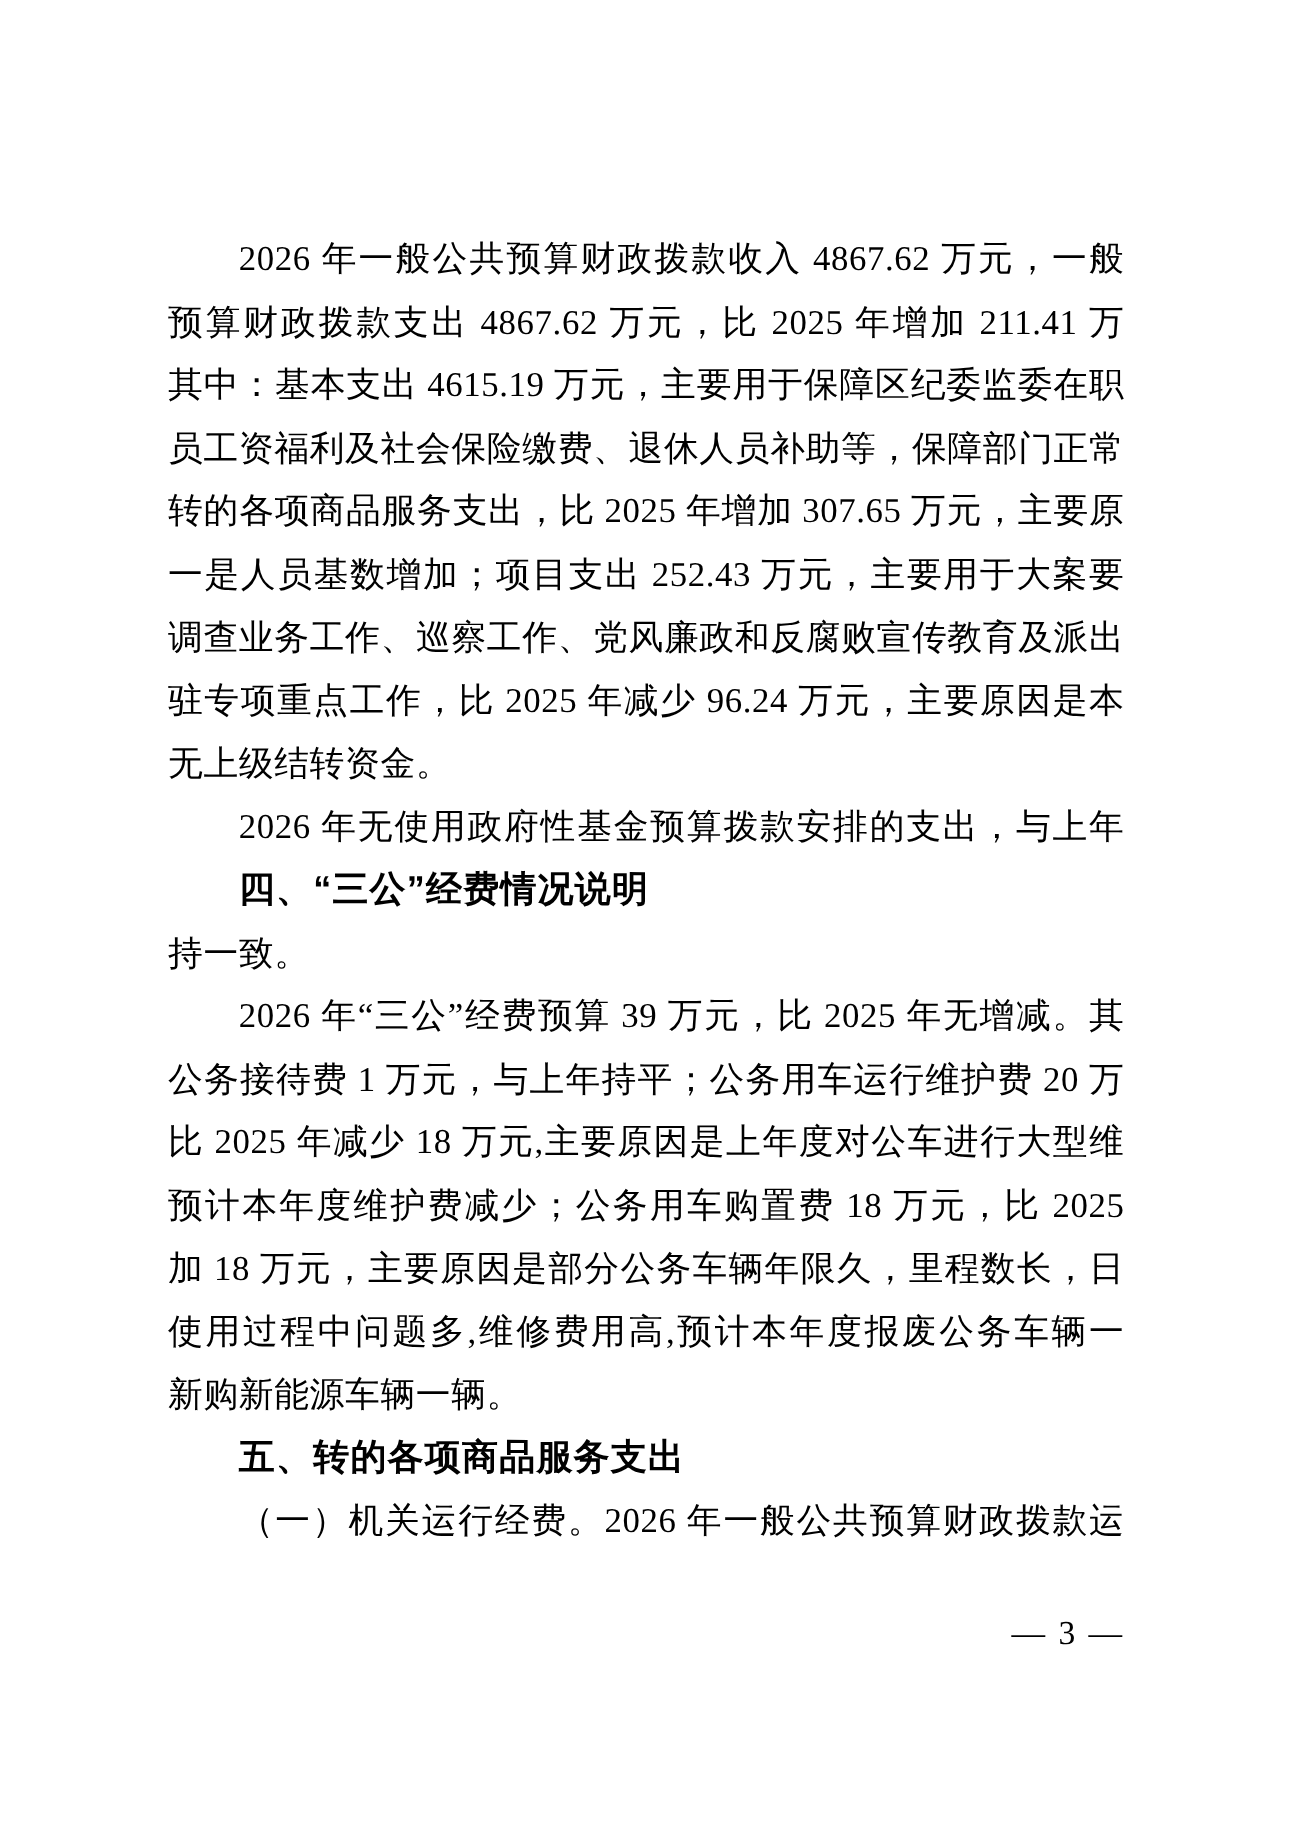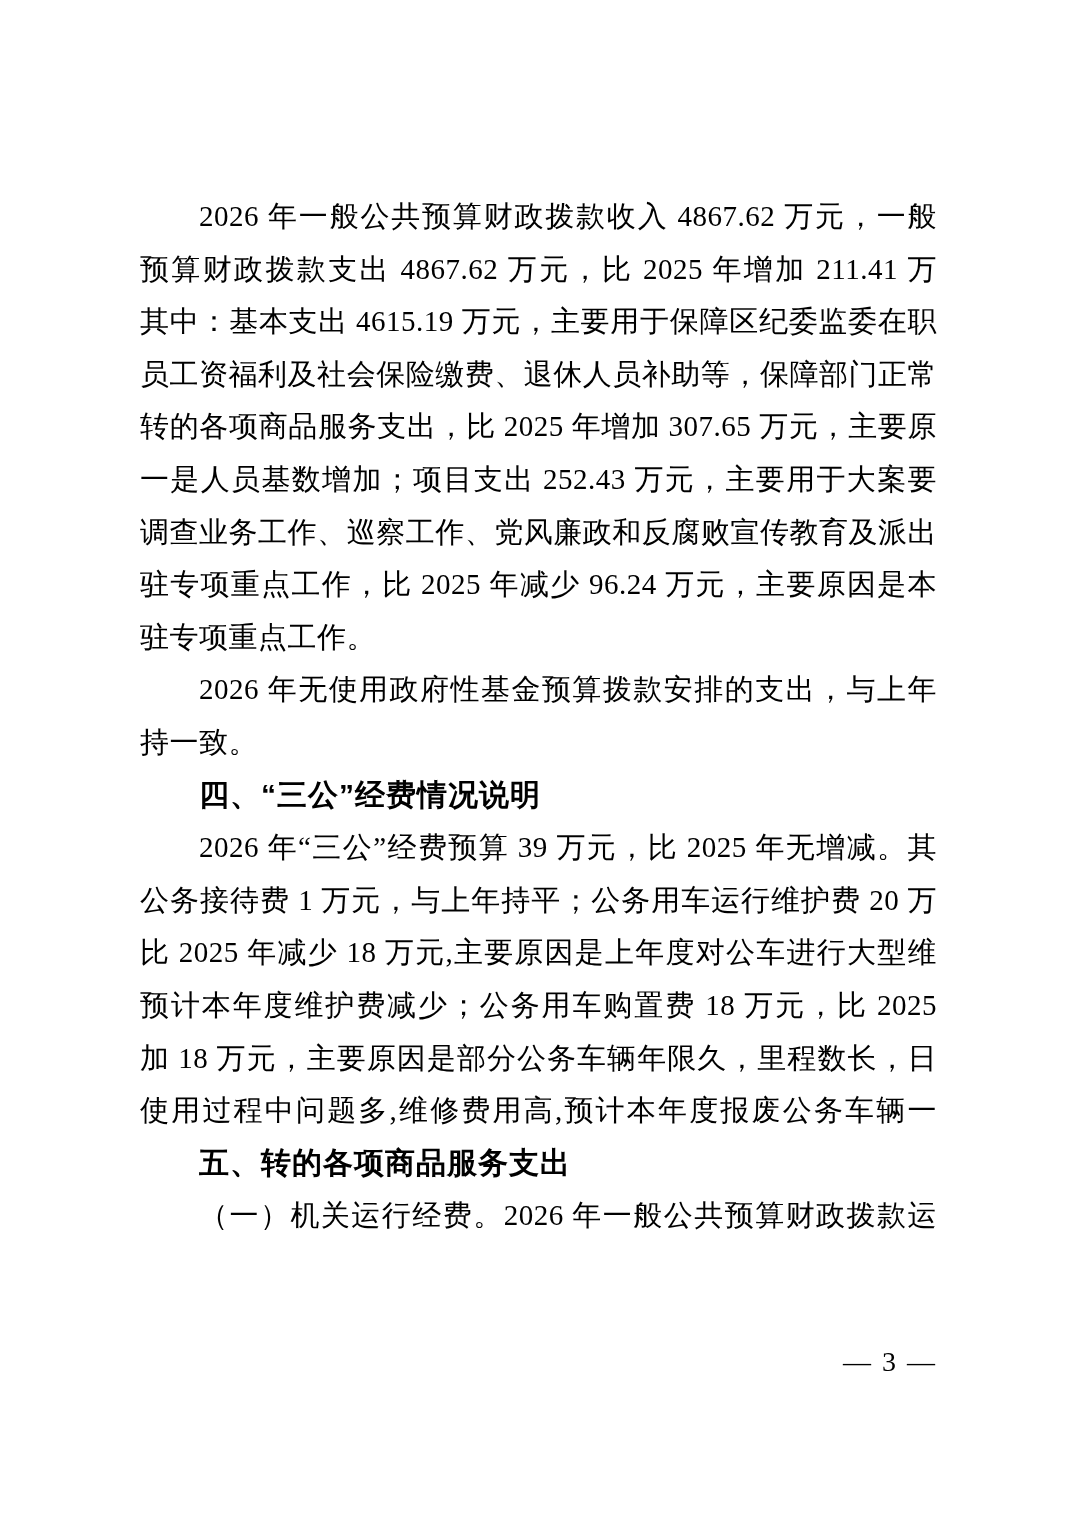--- a/index.html
+++ b/index.html
@@ -65,33 +65,34 @@
   <div class="content">
 
     <div class="line indent">2026 年一般公共预算财政拨款收入 4867.62 万元，一般公共</div>
     <div class="line">预算财政拨款支出 4867.62 万元，比 2025 年增加 211.41 万元。</div>
     <div class="line">其中：基本支出 4615.19 万元，主要用于保障区纪委监委在职人</div>
     <div class="line">员工资福利及社会保险缴费、退休人员补助等，保障部门正常运</div>
     <div class="line">转的各项商品服务支出，比 2025 年增加 307.65 万元，主要原因</div>
     <div class="line">一是人员基数增加；项目支出 252.43 万元，主要用于大案要案</div>
     <div class="line">调查业务工作、巡察工作、党风廉政和反腐败宣传教育及派出派</div>
     <div class="line">驻专项重点工作，比 2025 年减少 96.24 万元，主要原因是本年</div>
-    <div class="line end">驻专项重点工作。</div>
+    <div class="line end">无上级结转资金。</div>
 
     <div class="line indent">2026 年无使用政府性基金预算拨款安排的支出，与上年保</div>
+    <div class="line heading indent">四、“三公”经费情况说明</div>
+
     <div class="line end">持一致。</div>
-
-    <div class="line heading indent">四、“三公”经费情况说明</div>
 
     <div class="line indent">2026 年“三公”经费预算 39 万元，比 2025 年无增减。其中：</div>
     <div class="line">公务接待费 1 万元，与上年持平；公务用车运行维护费 20 万元，</div>
     <div class="line">比 2025 年减少 18 万元,主要原因是上年度对公车进行大型维修，</div>
     <div class="line">预计本年度维护费减少；公务用车购置费 18 万元，比 2025 年增</div>
     <div class="line">加 18 万元，主要原因是部分公务车辆年限久，里程数长，日常</div>
     <div class="line">使用过程中问题多,维修费用高,预计本年度报废公务车辆一辆，</div>
+    <div class="line end">新购新能源车辆一辆。</div>
 
     <div class="line heading indent">五、转的各项商品服务支出</div>
 
     <div class="line indent">（一）机关运行经费。2026 年一般公共预算财政拨款运行</div>
 
   </div>
 
   <div class="folio">— 3 —</div>
 </div>
 

